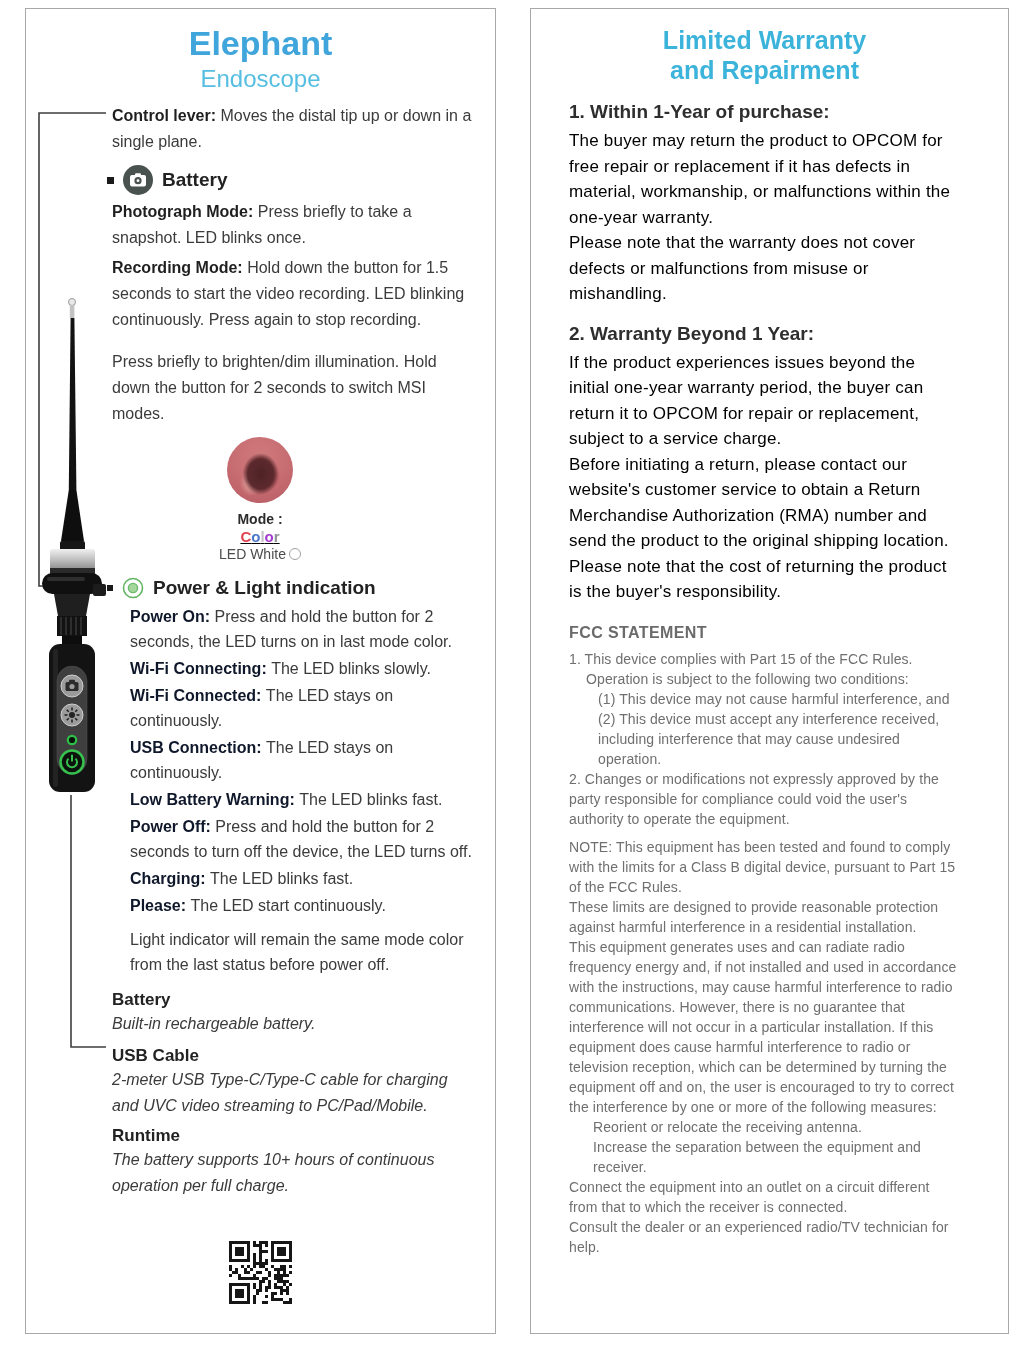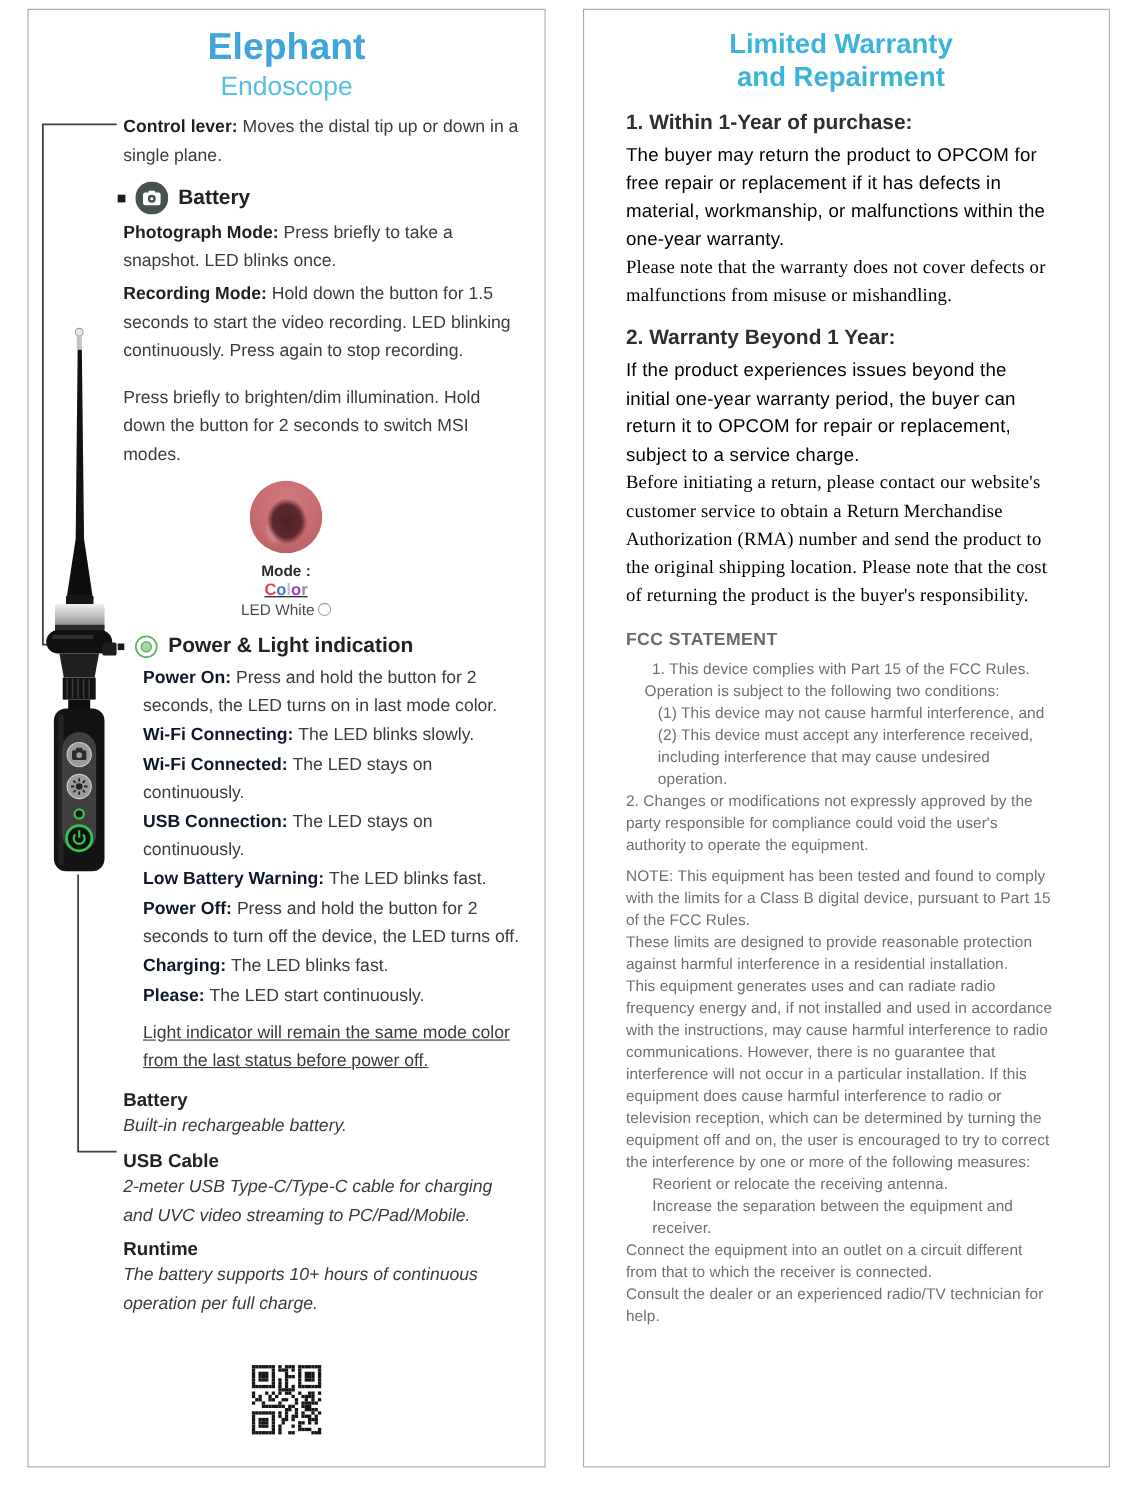--- a/index.html
+++ b/index.html
@@ -14,21 +14,21 @@
   .lp{font-size:16px;line-height:26px;color:#3b3b3b;margin:8px 0 0 0;}
   .lp b{color:#1f1f1f;}
   .lbl::after{content:" ";}
   .h3{display:flex;align-items:center;gap:9px;margin:10px 0 0 -5px;font-size:19px;font-weight:bold;color:#222;}
   .bullet{width:7px;height:7px;background:#1a1a1a;flex:0 0 auto;}
   .h4{font-size:17px;font-weight:bold;color:#222;margin:12px 0 0 0;line-height:22px;}
   .tight{margin-top:0;font-style:italic;}
   .pw{font-size:16px;line-height:25px;color:#3b3b3b;margin:2px 0 0 18px;}
   .pw b{color:#0f172a;}
   .pw-first{margin-top:5px;}
-  .pw-note{margin-top:9px;text-decoration:underline;}
+  .pw-note{margin-top:9px;}
   .figure-wrap{width:120px;margin:10px 0 0 88px;text-align:center;}
   .throat{width:66px;height:66px;border-radius:50%;margin:0 auto;
     background:
       radial-gradient(ellipse 38% 44% at 51% 56%, #4d2226 0%, #5d2a2e 52%, rgba(93,42,46,0) 72%),
       radial-gradient(ellipse 22% 26% at 36% 70%, #e2aaa3 0%, rgba(226,170,163,0) 75%),
       radial-gradient(ellipse 20% 24% at 66% 60%, #a8454f 0%, rgba(168,69,79,0) 78%),
       radial-gradient(circle at 50% 30%, #d07a7c 0%, #c66c71 55%, #b55a61 100%);}
   .cap-mode{font-size:14px;font-weight:bold;color:#2c2c2c;line-height:17px;margin-top:8px;}
   .cap-color{font-size:15px;font-weight:bold;line-height:18px;text-decoration:underline;}
   .cap-led{font-size:14px;color:#4c4c4c;line-height:17px;}
@@ -36,24 +36,24 @@
   .qr-wrap{width:120px;margin:42px 0 0 88px;text-align:center;}
   .qr{position:relative;width:63px;height:63px;margin:0 auto;background:#fff;}
   .qr i{position:absolute;width:3px;height:3px;background:#161616;}
   .device-svg{position:absolute;left:10px;top:285px;}
   .callouts{position:absolute;left:0;top:0;pointer-events:none;}
 
   
   .w-title{font-size:25px;line-height:30px;font-weight:bold;color:#3bb3da;text-align:center;margin:16px 0 0 0;}
   .rh{font-size:19px;line-height:24px;font-weight:bold;color:#2e2e2e;margin:15px 0 0 0;}
   .rp{font-size:17px;line-height:25.5px;color:#000000;letter-spacing:0.2px;margin:4px 0 0 0;max-width:394px;}
-  .rp + .rp{margin-top:0;font-family:Liberation Serif, serif;}
+  .rp + .rp{margin-top:0;}
   .fcc-h{font-size:16px;line-height:20px;font-weight:bold;color:#6a6a6a;letter-spacing:0.4px;margin:18px 0 0 0;}
   .fcc{font-size:14px;line-height:20px;color:#6f6f6f;letter-spacing:0.1px;}
-  .fcc-item{margin:6px 0 0 0;text-align:center;}
+  .fcc-item{margin:6px 0 0 0;}
   .fcc-ind1{padding-left:17px;}
   .fcc-ind2{padding-left:29px;}
   .fcc-note{margin-top:8px;}
   .fcc-measure{padding-left:24px;}
 </style>
 </head>
 <body>
 
 <section class="panel panel-left">
 

